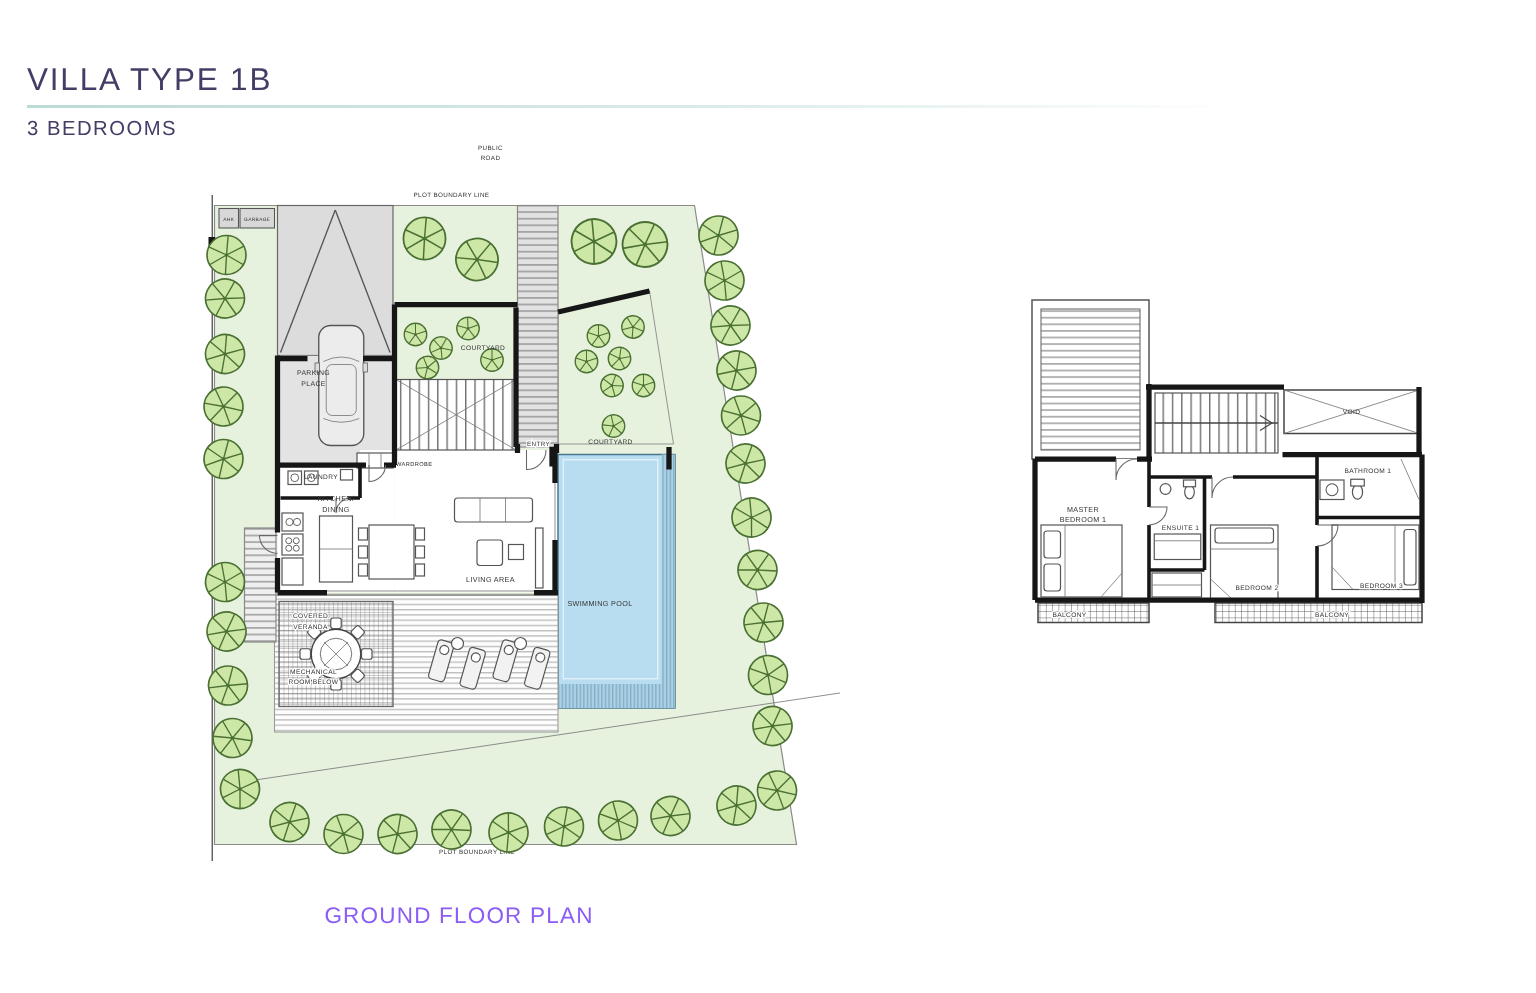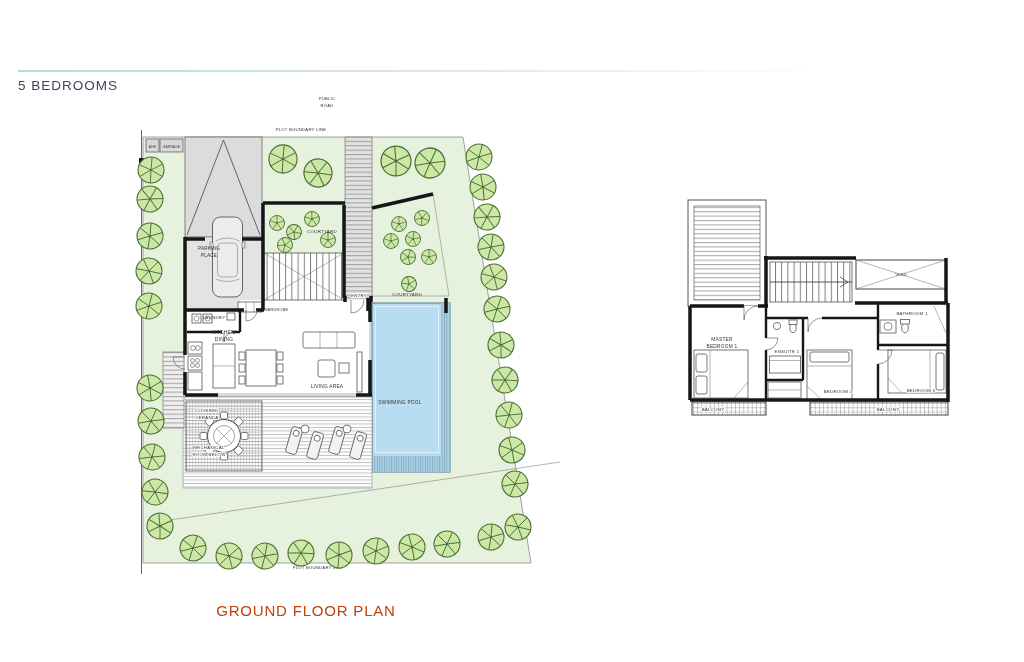--- a/index.html
+++ b/index.html
@@ -15,42 +15,43 @@
   html,body{margin:0;padding:0;background:#fff;}
   #sheet{position:relative;width:1024px;height:662px;background:#fff;overflow:hidden;
          font-family:"Liberation Sans",sans-serif;}
   .hdr-title{position:absolute;left:18px;top:42px;font-size:21px;letter-spacing:1.2px;
              color:var(--title-purple);font-weight:400;}
   .hdr-rule{position:absolute;left:18px;top:70px;width:792px;height:2px;
             background:linear-gradient(to right,var(--underline-teal),#d9eae9 55%,rgba(217,234,233,0.05));}
   .hdr-sub{position:absolute;left:18px;top:78px;font-size:13.5px;letter-spacing:1px;
            color:var(--title-purple);font-weight:400;}
   .caption{position:absolute;top:602px;width:240px;text-align:center;font-size:15px;
-           letter-spacing:.8px;color:#c2410c;}
+           letter-spacing:.8px;color:#8b5cf6;}
   #cap-gf{left:186px;}
   #cap-ff{left:720px;}
   svg{position:absolute;left:0;top:0;}
   .plbl{font-family:"Liberation Sans",sans-serif;font-size:4.6px;fill:#333;letter-spacing:.25px;text-anchor:middle;}
   .plbl.s38{font-size:3.8px;} .plbl.s32{font-size:3.2px;} .plbl.s42{font-size:4.2px;}
   .plbl.s44{font-size:4.4px;} .plbl.s48{font-size:4.8px;}
   .plbl.start{text-anchor:start;}
   .plbl.onhatch{paint-order:stroke;stroke:#fff;stroke-width:1.6px;}
   .wall{stroke:var(--wall-black);stroke-width:3.5;fill:none;stroke-linecap:butt;}
   .wall2{stroke:var(--wall-black);stroke-width:2.4;fill:none;stroke-linecap:butt;}
   .thin{stroke:var(--line-gray);stroke-width:.9;fill:none;}
   .xthin{stroke:#777;stroke-width:.55;fill:none;}
   .fixt{stroke:#555;stroke-width:.8;fill:#fff;}
 </style>
 </head>
 <body>
 
 <div id="sheet">
 
+  <div class="hdr-title">VILLA TYPE 1B</div>
   <div class="hdr-rule"></div>
-  <div class="hdr-sub">5 BEDROOMS</div>
+  <div class="hdr-sub">3 BEDROOMS</div>
 
   <svg width="1024" height="662" viewBox="0 0 1024 662">
     <defs>
       <g id="tree">
         <circle r="13" fill="var(--tree-fill)" stroke="var(--tree-stroke)" stroke-width="1.1"></circle>
         <g stroke="var(--tree-stroke)" stroke-width="0.9">
           <line x1="0" y1="0" x2="1.1" y2="-12.9"></line>
           <line x1="0" y1="0" x2="11.6" y2="-5.9"></line>
           <line x1="0" y1="0" x2="11.3" y2="6.5"></line>
           <line x1="0" y1="0" x2="-0.7" y2="13"></line>

